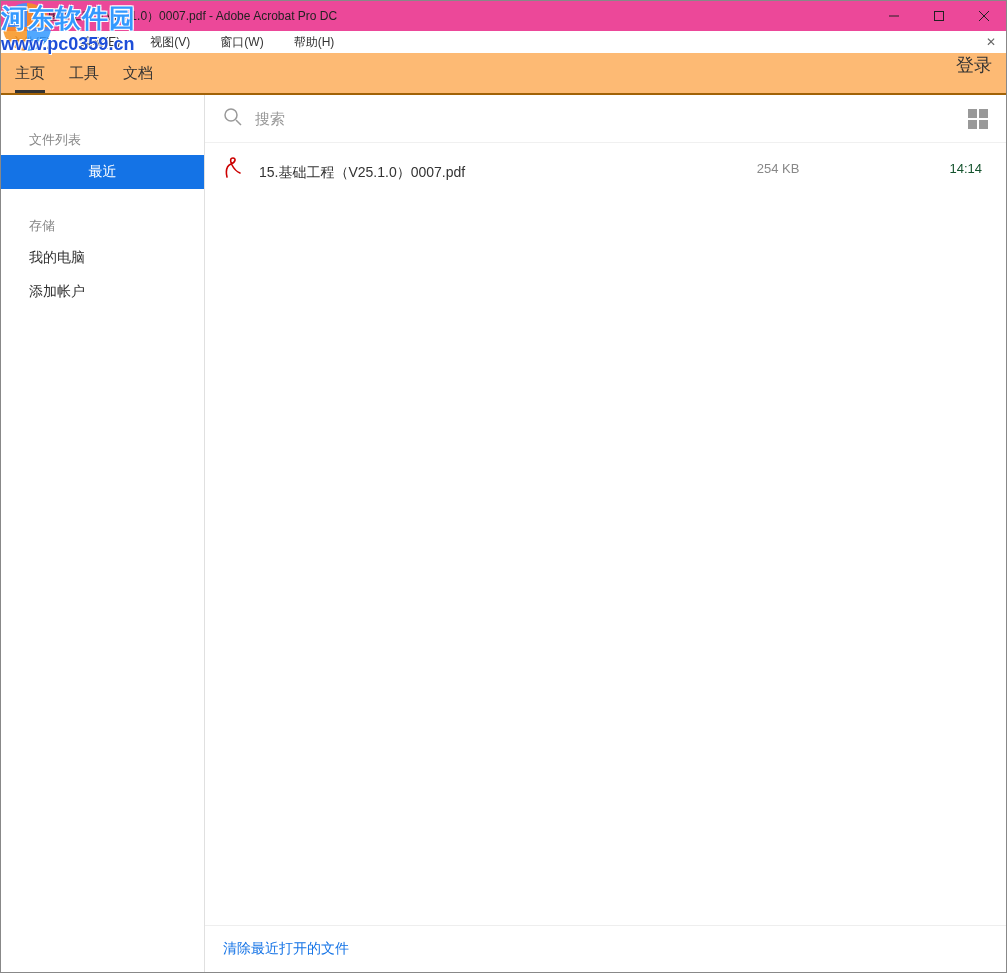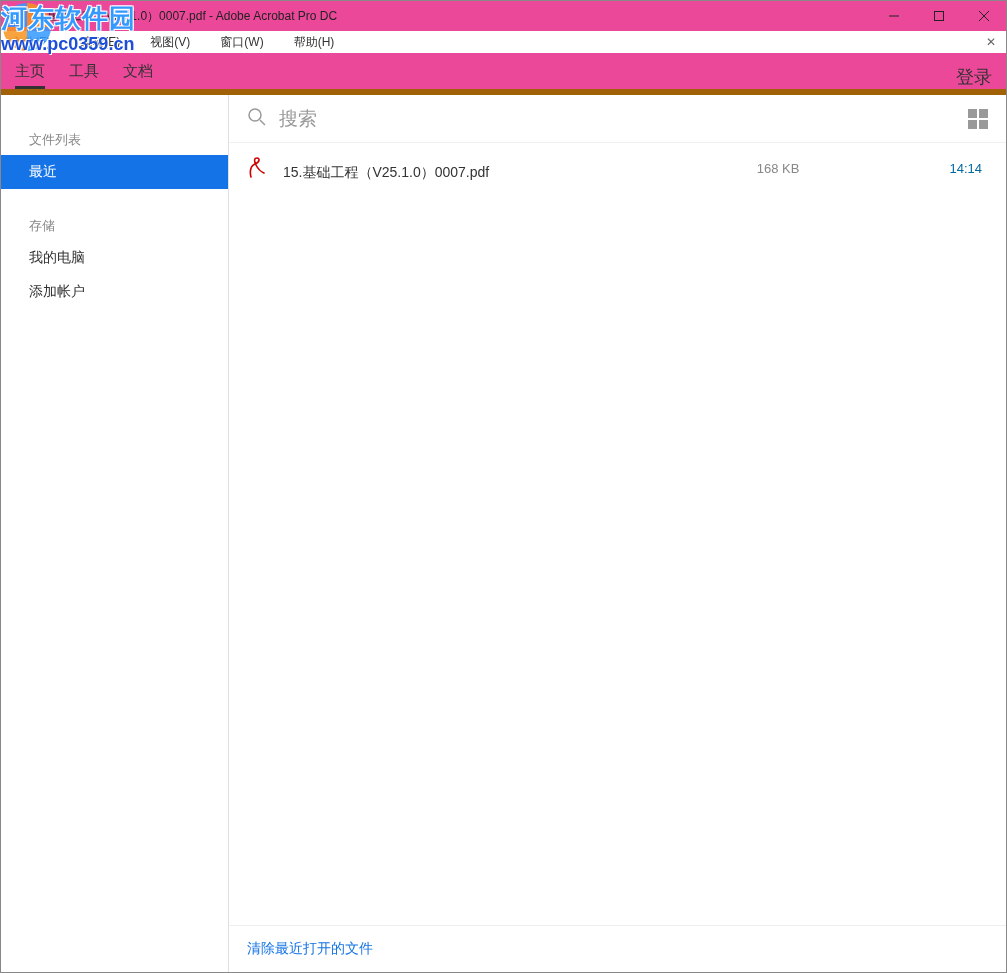--- a/index.html
+++ b/index.html
@@ -103,24 +103,24 @@
   margin-left: auto;
   padding: 0 6px;
   cursor: pointer;
   color: #666;
   font-size: 12px;
 }
 
 
 .tab-bar {
   height: 42px;
-  background: #ec4899;
-  border-bottom: 6px solid #a16207;
-  display: flex;
-  align-items: flex-end;
+  background: #fdba74;
+  border-bottom: 2px solid #a16207;
+  display: flex;
+  align-items: flex-start;
   padding: 0 14px;
 }
 .tabs-left { display: flex; gap: 24px; align-items: center; height: 100%; }
 .tab {
   font-size: 15px;
   color: #333;
   cursor: pointer;
   height: 100%;
   display: flex;
   align-items: center;
@@ -144,40 +144,41 @@
 .login-link { font-size: 18px; color: #333; cursor: pointer; }
 
 
 .content {
   display: flex;
   height: calc(973px - 30px - 22px - 42px - 2px);
 }
 
 
 .sidebar {
-  width: 228px;
+  width: 204px;
   background: #fff;
   border-right: 1px solid #e0e0e0;
   padding-top: 30px;
   flex-shrink: 0;
 }
 .sb-heading {
   padding: 6px 28px;
   font-size: 13px;
   color: #888;
 }
 .sb-item {
   padding: 8px 28px;
   font-size: 14px;
   color: #333;
   cursor: pointer;
 }
 .sb-item.selected {
   background: #1473e6;
   color: #fff;
+  text-align: center;
 }
 .sb-spacer { height: 22px; }
 
 
 .main {
   flex: 1;
   display: flex;
   flex-direction: column;
   background: #fff;
   position: relative;
@@ -191,21 +192,21 @@
   padding: 0 18px;
   border-bottom: 1px solid #f0f0f0;
 }
 .search-icon {
   color: #999;
   margin-right: 12px;
 }
 .search-input {
   border: none;
   outline: none;
-  font-size: 19px;
+  font-size: 15px;
   flex: 1;
   color: #333;
 }
 .search-input::placeholder { color: #999; }
 .view-toggle {
   display: grid;
   grid-template-columns: 1fr 1fr;
   grid-template-rows: 1fr 1fr;
   gap: 2px;
   width: 20px;
@@ -232,21 +233,21 @@
   display: flex;
   align-items: center;
   padding: 12px 18px;
   font-size: 14px;
   color: #333;
   cursor: pointer;
 }
 .file-icon { width: 22px; margin-right: 14px; }
 .file-name { flex: 1; margin-top: 9px; }
 .file-size { width: 140px; text-align: center; color: #888; font-size: 13px; }
-.file-date { width: 140px; text-align: right; color: #0369a1; font-size: 13px; padding-right: 6px; }
+.file-date { width: 140px; text-align: right; color: #14532d; font-size: 13px; padding-right: 6px; }
 
 
 .footer-link {
   position: absolute;
   bottom: 0;
   left: 0;
   right: 0;
   padding: 14px 18px;
   border-top: 1px solid #eee;
   color: #1473e6;
@@ -351,20 +352,20 @@
     </div>
 
 
     <div class="file-row">
       <span class="file-icon">
         <svg width="20" height="22" viewBox="0 0 20 22">
           <path d="M4 21 C4 21 1 11 8 8 C13 6 13 2 10 2 C7 2 7 5 9 9 C12 15 17 17 17 17" fill="none" stroke="#c00" stroke-width="1.6" stroke-linecap="round"></path>
         </svg>
       </span>
       <div class="file-name">15.基础工程（V25.1.0）0007.pdf</div>
-      <div class="file-size">168 KB</div>
+      <div class="file-size">254 KB</div>
       <div class="file-date">14:14</div>
     </div>
 
     <div class="footer-link">清除最近打开的文件</div>
 
   </div>
 </div>
 
 </body></html>

